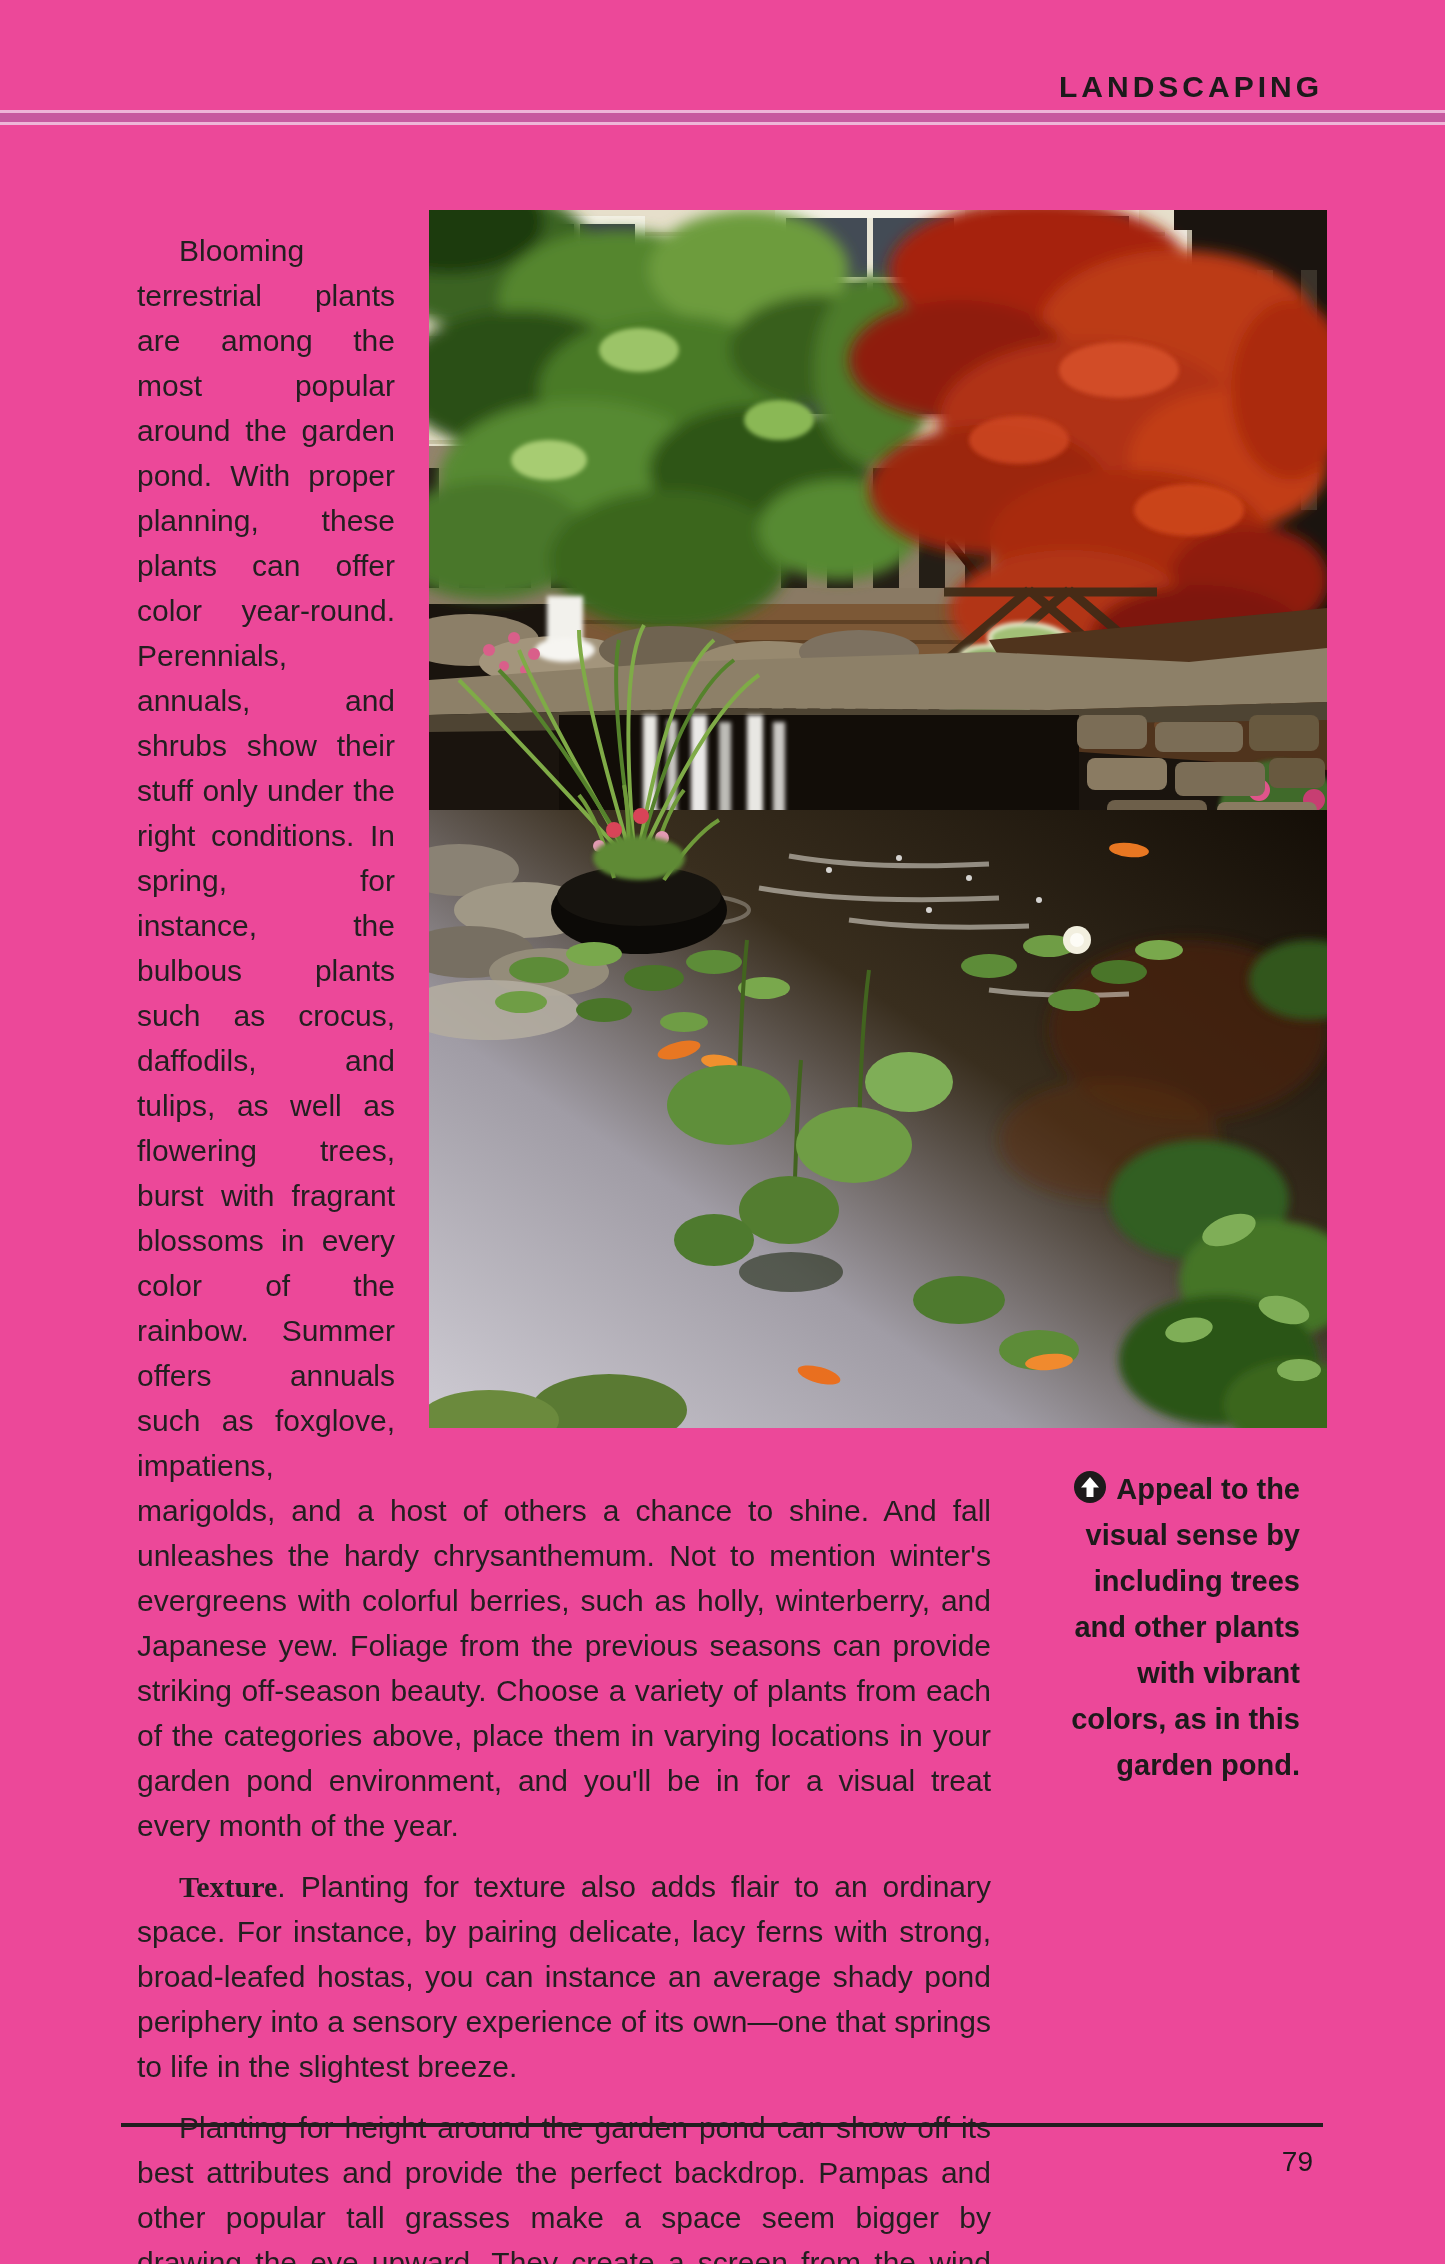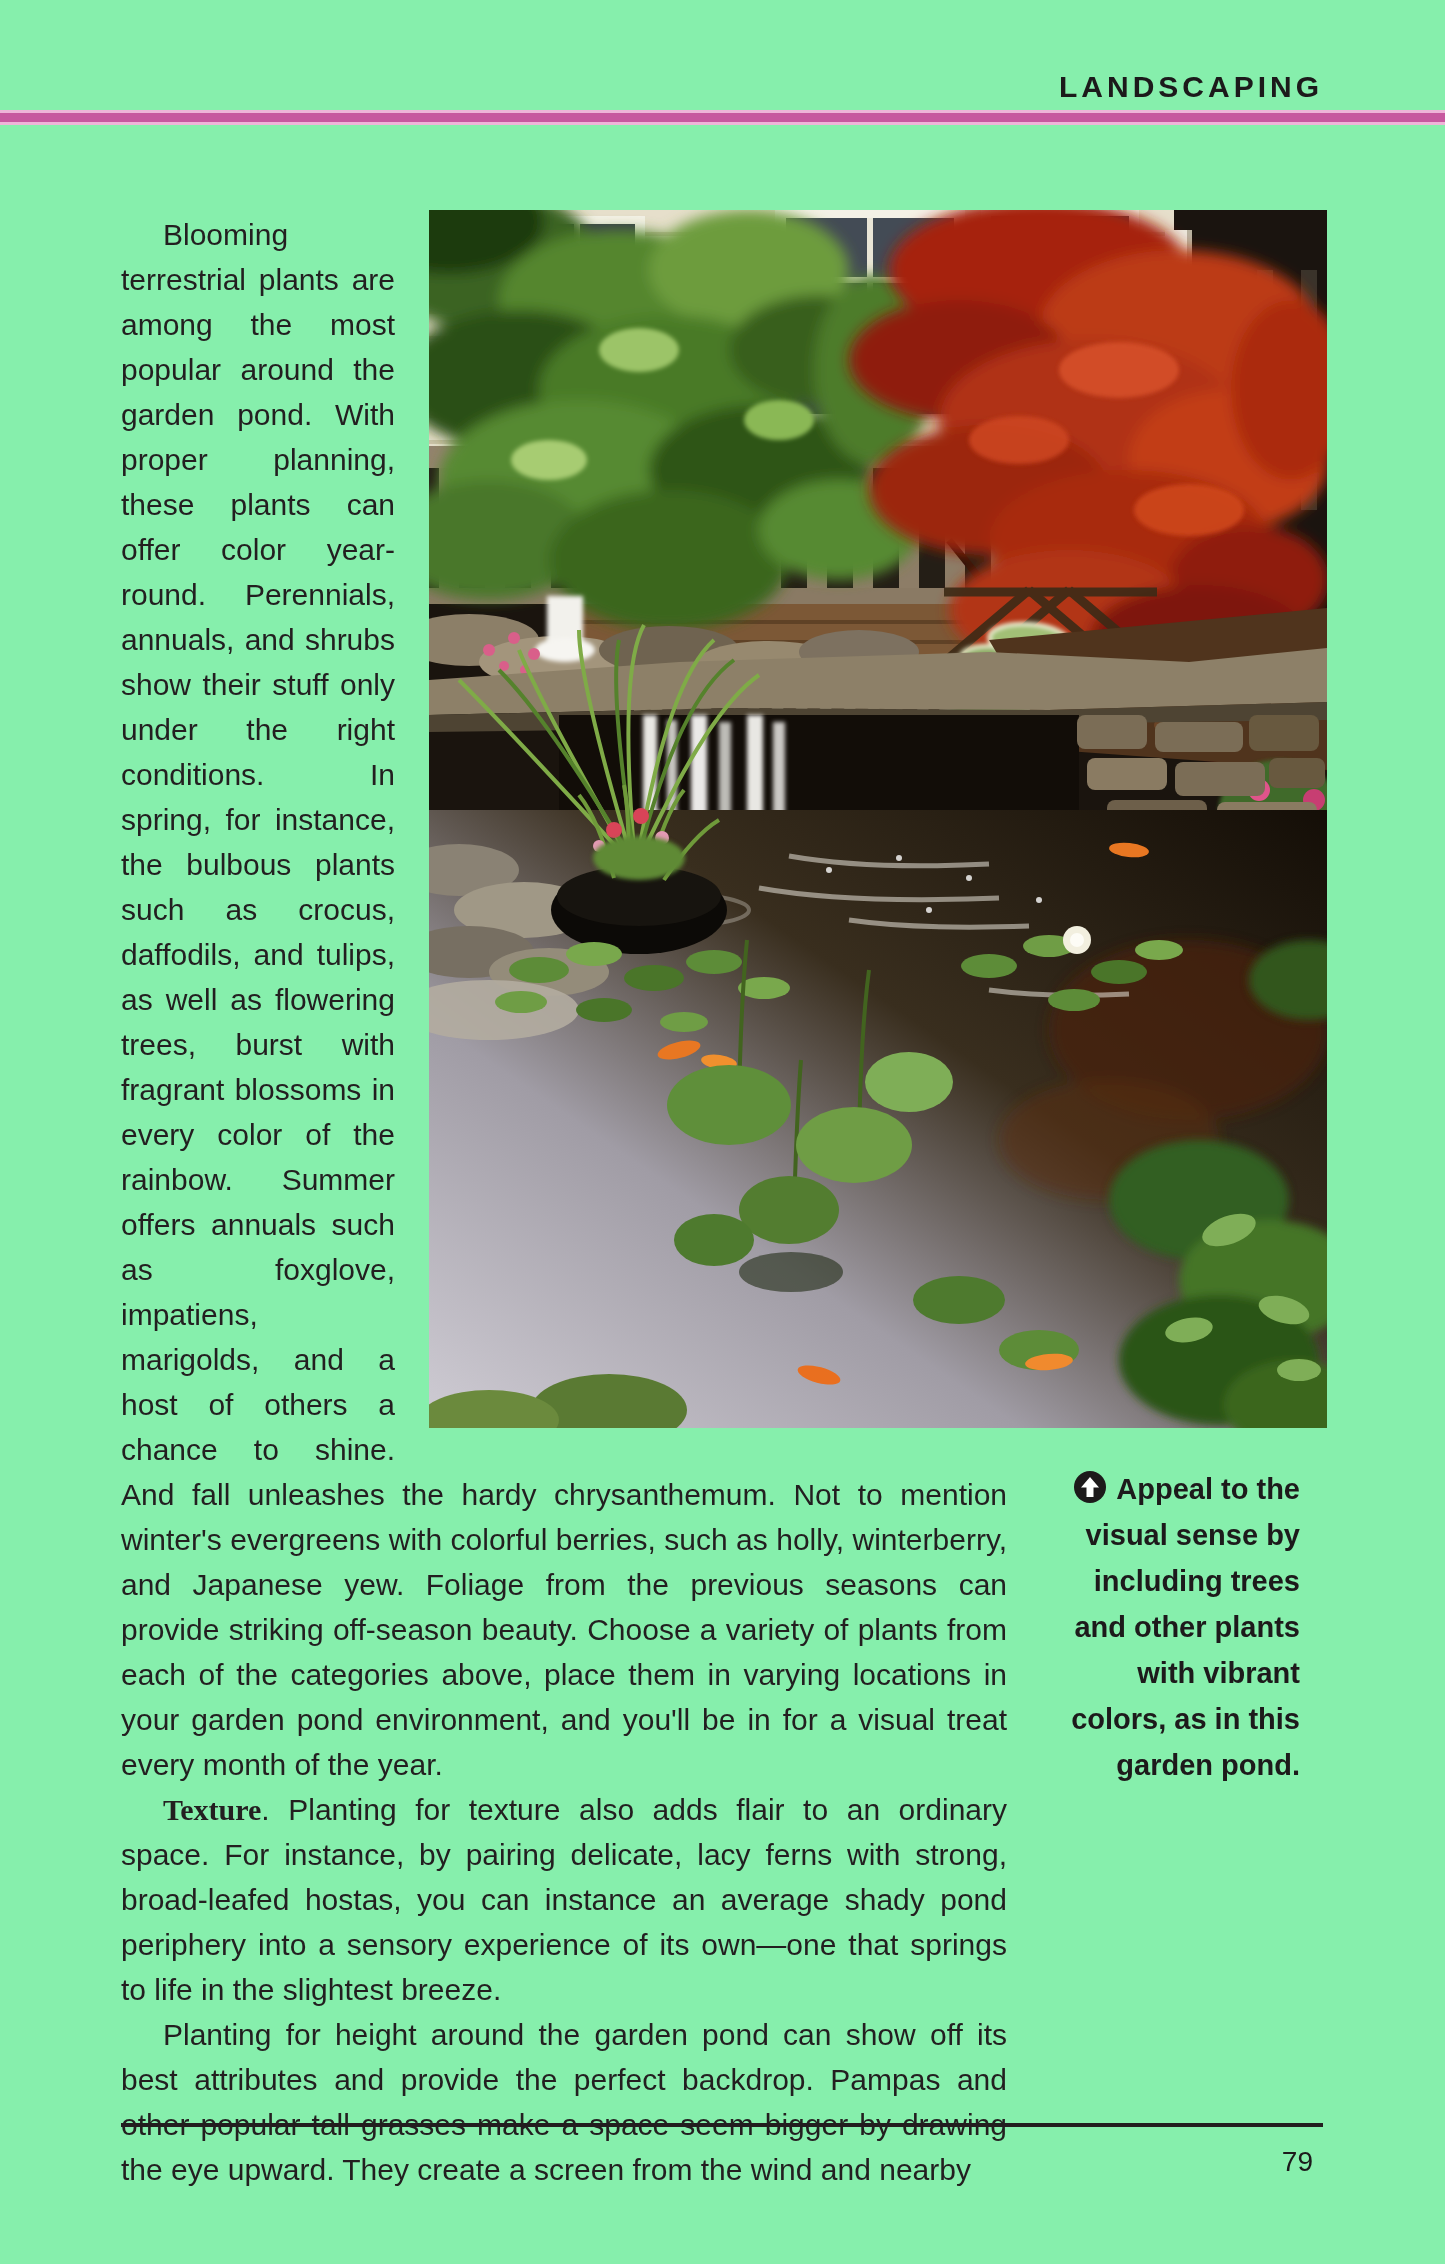--- a/index.html
+++ b/index.html
@@ -1,19 +1,19 @@
 <!DOCTYPE html>
 <html lang="en"><head>
 <meta charset="utf-8">
 <style>
   html,body{margin:0;padding:0;background:#ffffff;}
   .page{
     position:relative;
     width:1445px;height:2264px;
-    background:#86efac;
+    background:#ec4899;
     font-family:"Liberation Sans","DejaVu Sans",sans-serif;
     color:#231f20;
     overflow:hidden;
   }
   
   .running-head{
     position:absolute;top:70px;right:122px;
     font-size:30px;font-weight:bold;letter-spacing:4px;
     color:#1c1a1b;
   }
@@ -30,21 +30,21 @@
     overflow:hidden;background:#1a140e;
   }
   .photo svg{display:block;width:898px;height:1218px;}
   
   .content{
     position:absolute;left:121px;top:212px;width:886px;
     font-size:30px;line-height:45px;text-align:justify;
     hyphens:auto;-webkit-hyphens:auto;
   }
   .photo-spacer{float:right;width:612px;height:1252px;}
-  .content p{margin:0;text-indent:42px;}
+  .content p{margin:16px;text-indent:42px;}
   .content p.first{text-indent:42px;}
   b.lead{font-weight:bold;font-family:Liberation Serif, serif;}
   
   .caption{
     position:absolute;left:1048px;top:1466px;width:252px;
     font-size:29px;line-height:46px;font-weight:bold;
     color:#1d1a1b;text-align:right;
   }
   .caption .cap-icon{
     display:inline-block;width:34px;height:34px;vertical-align:-5px;

